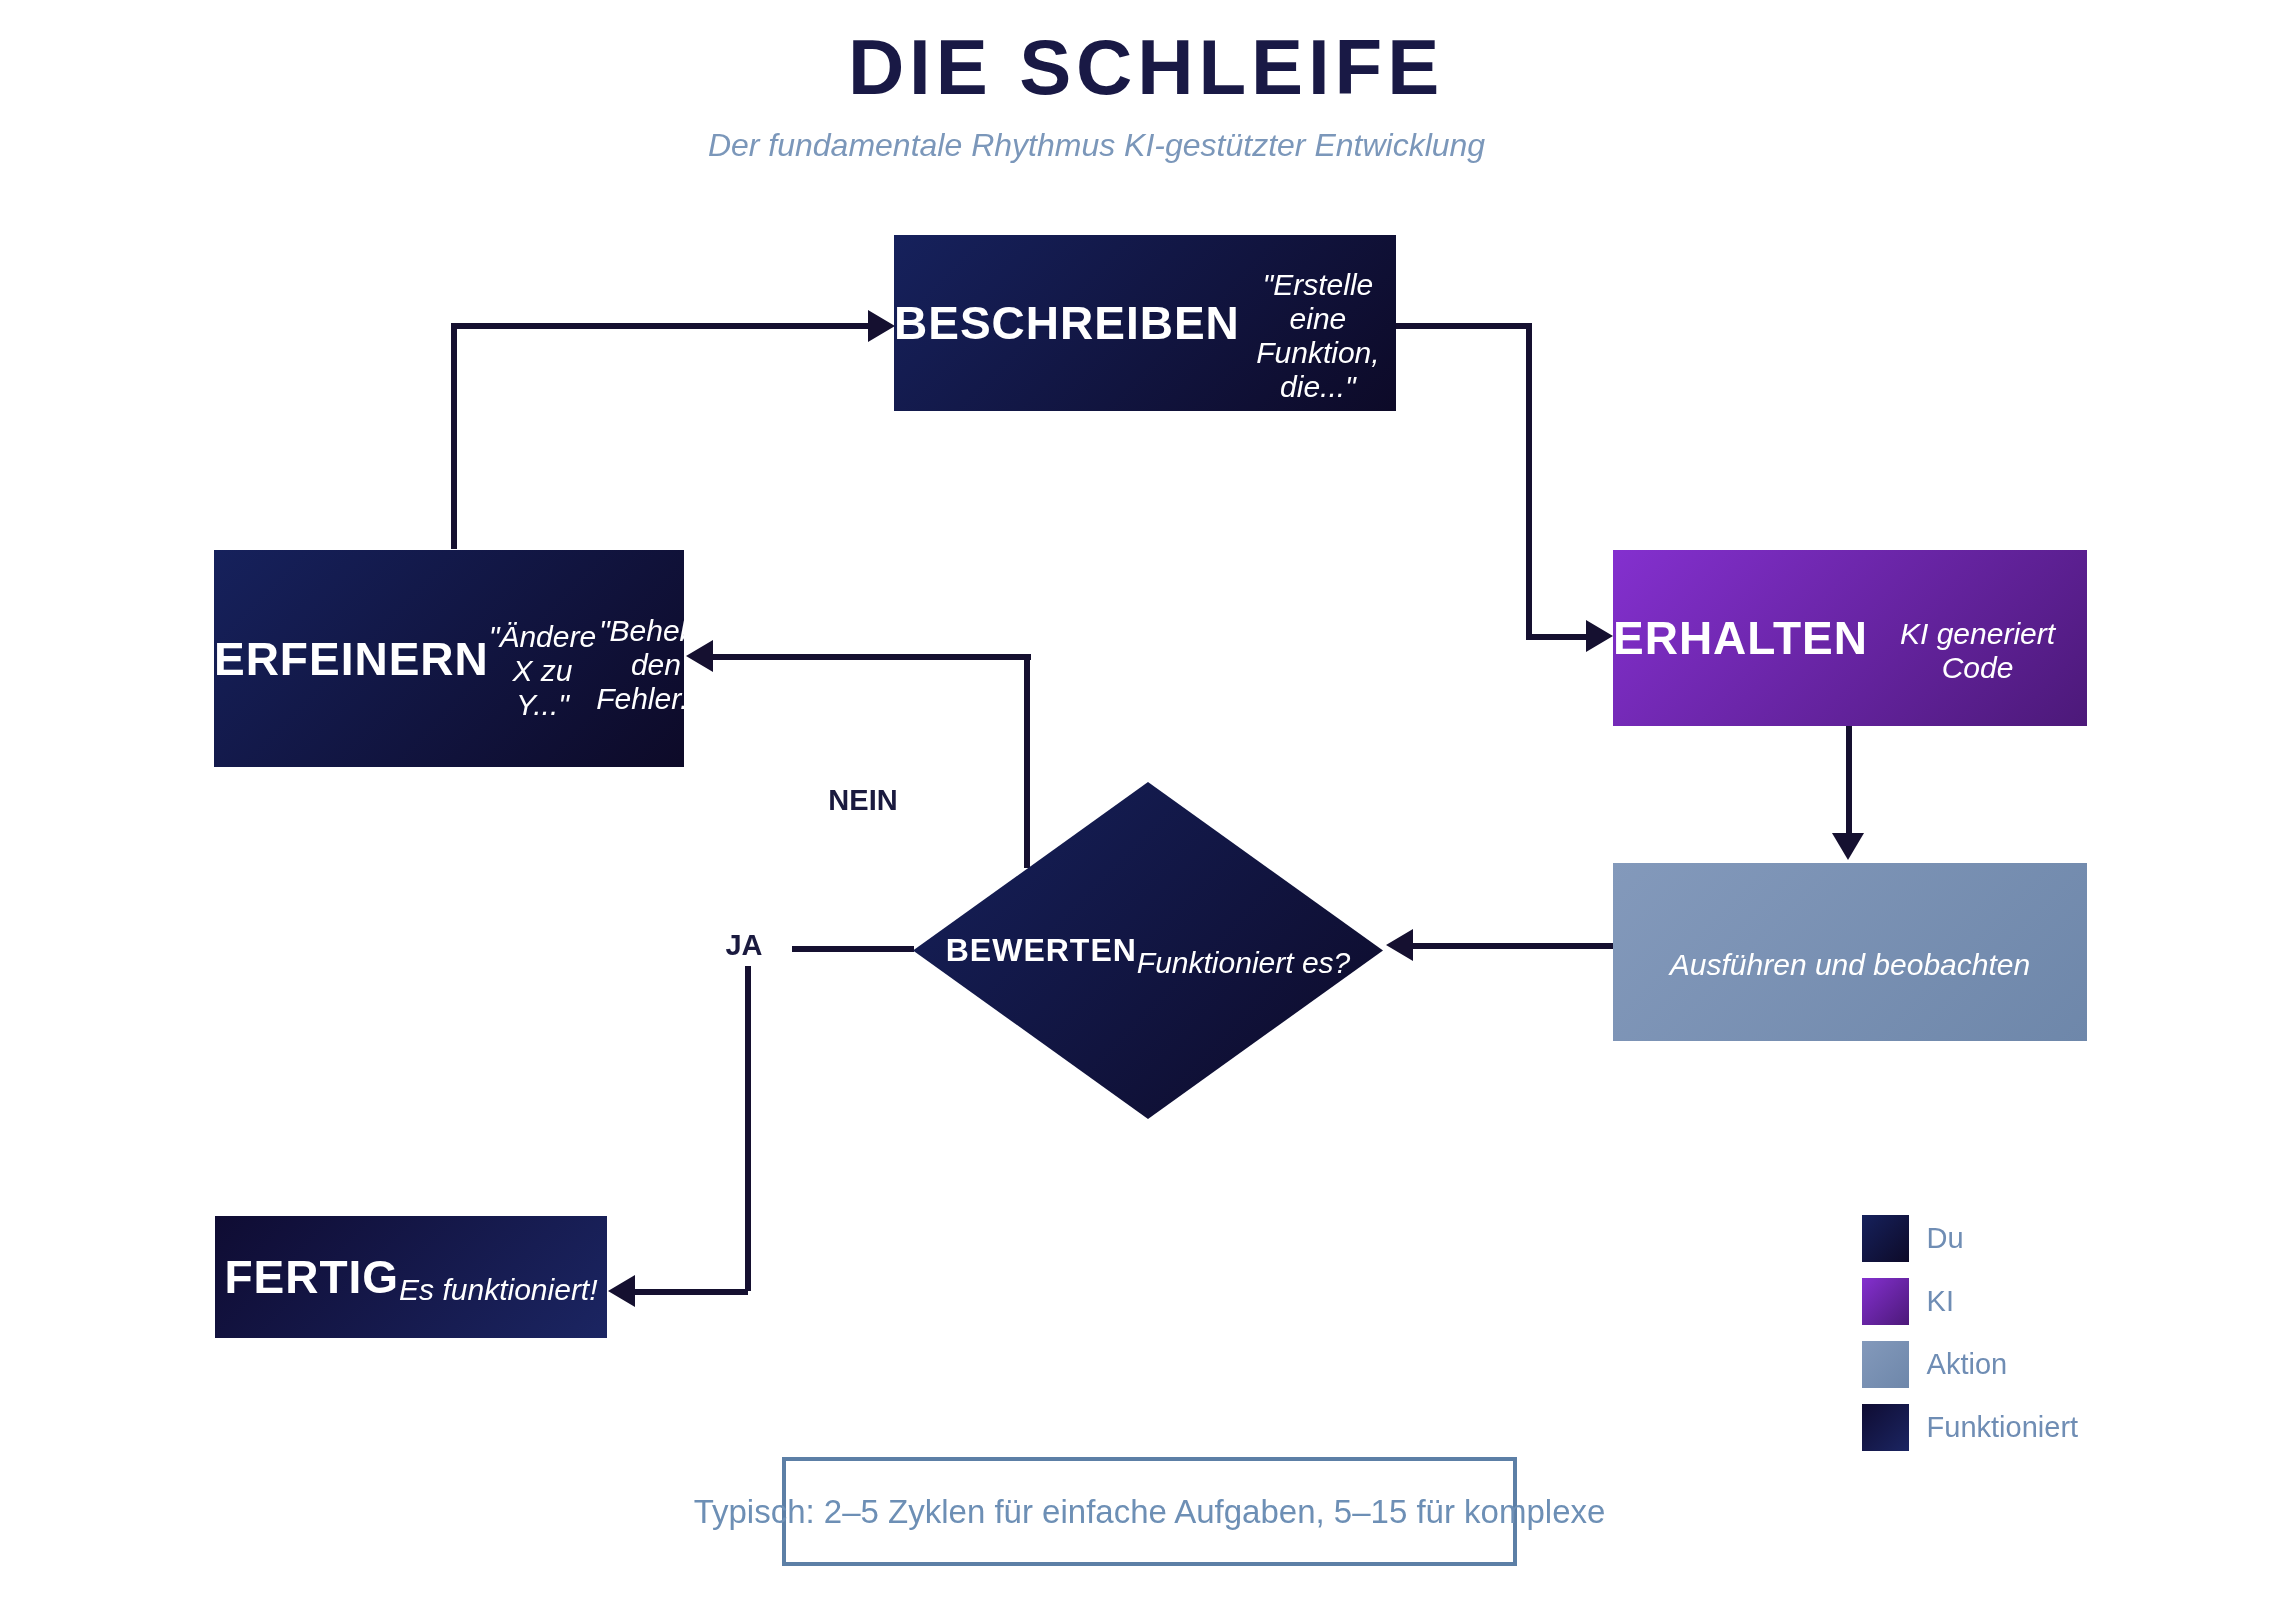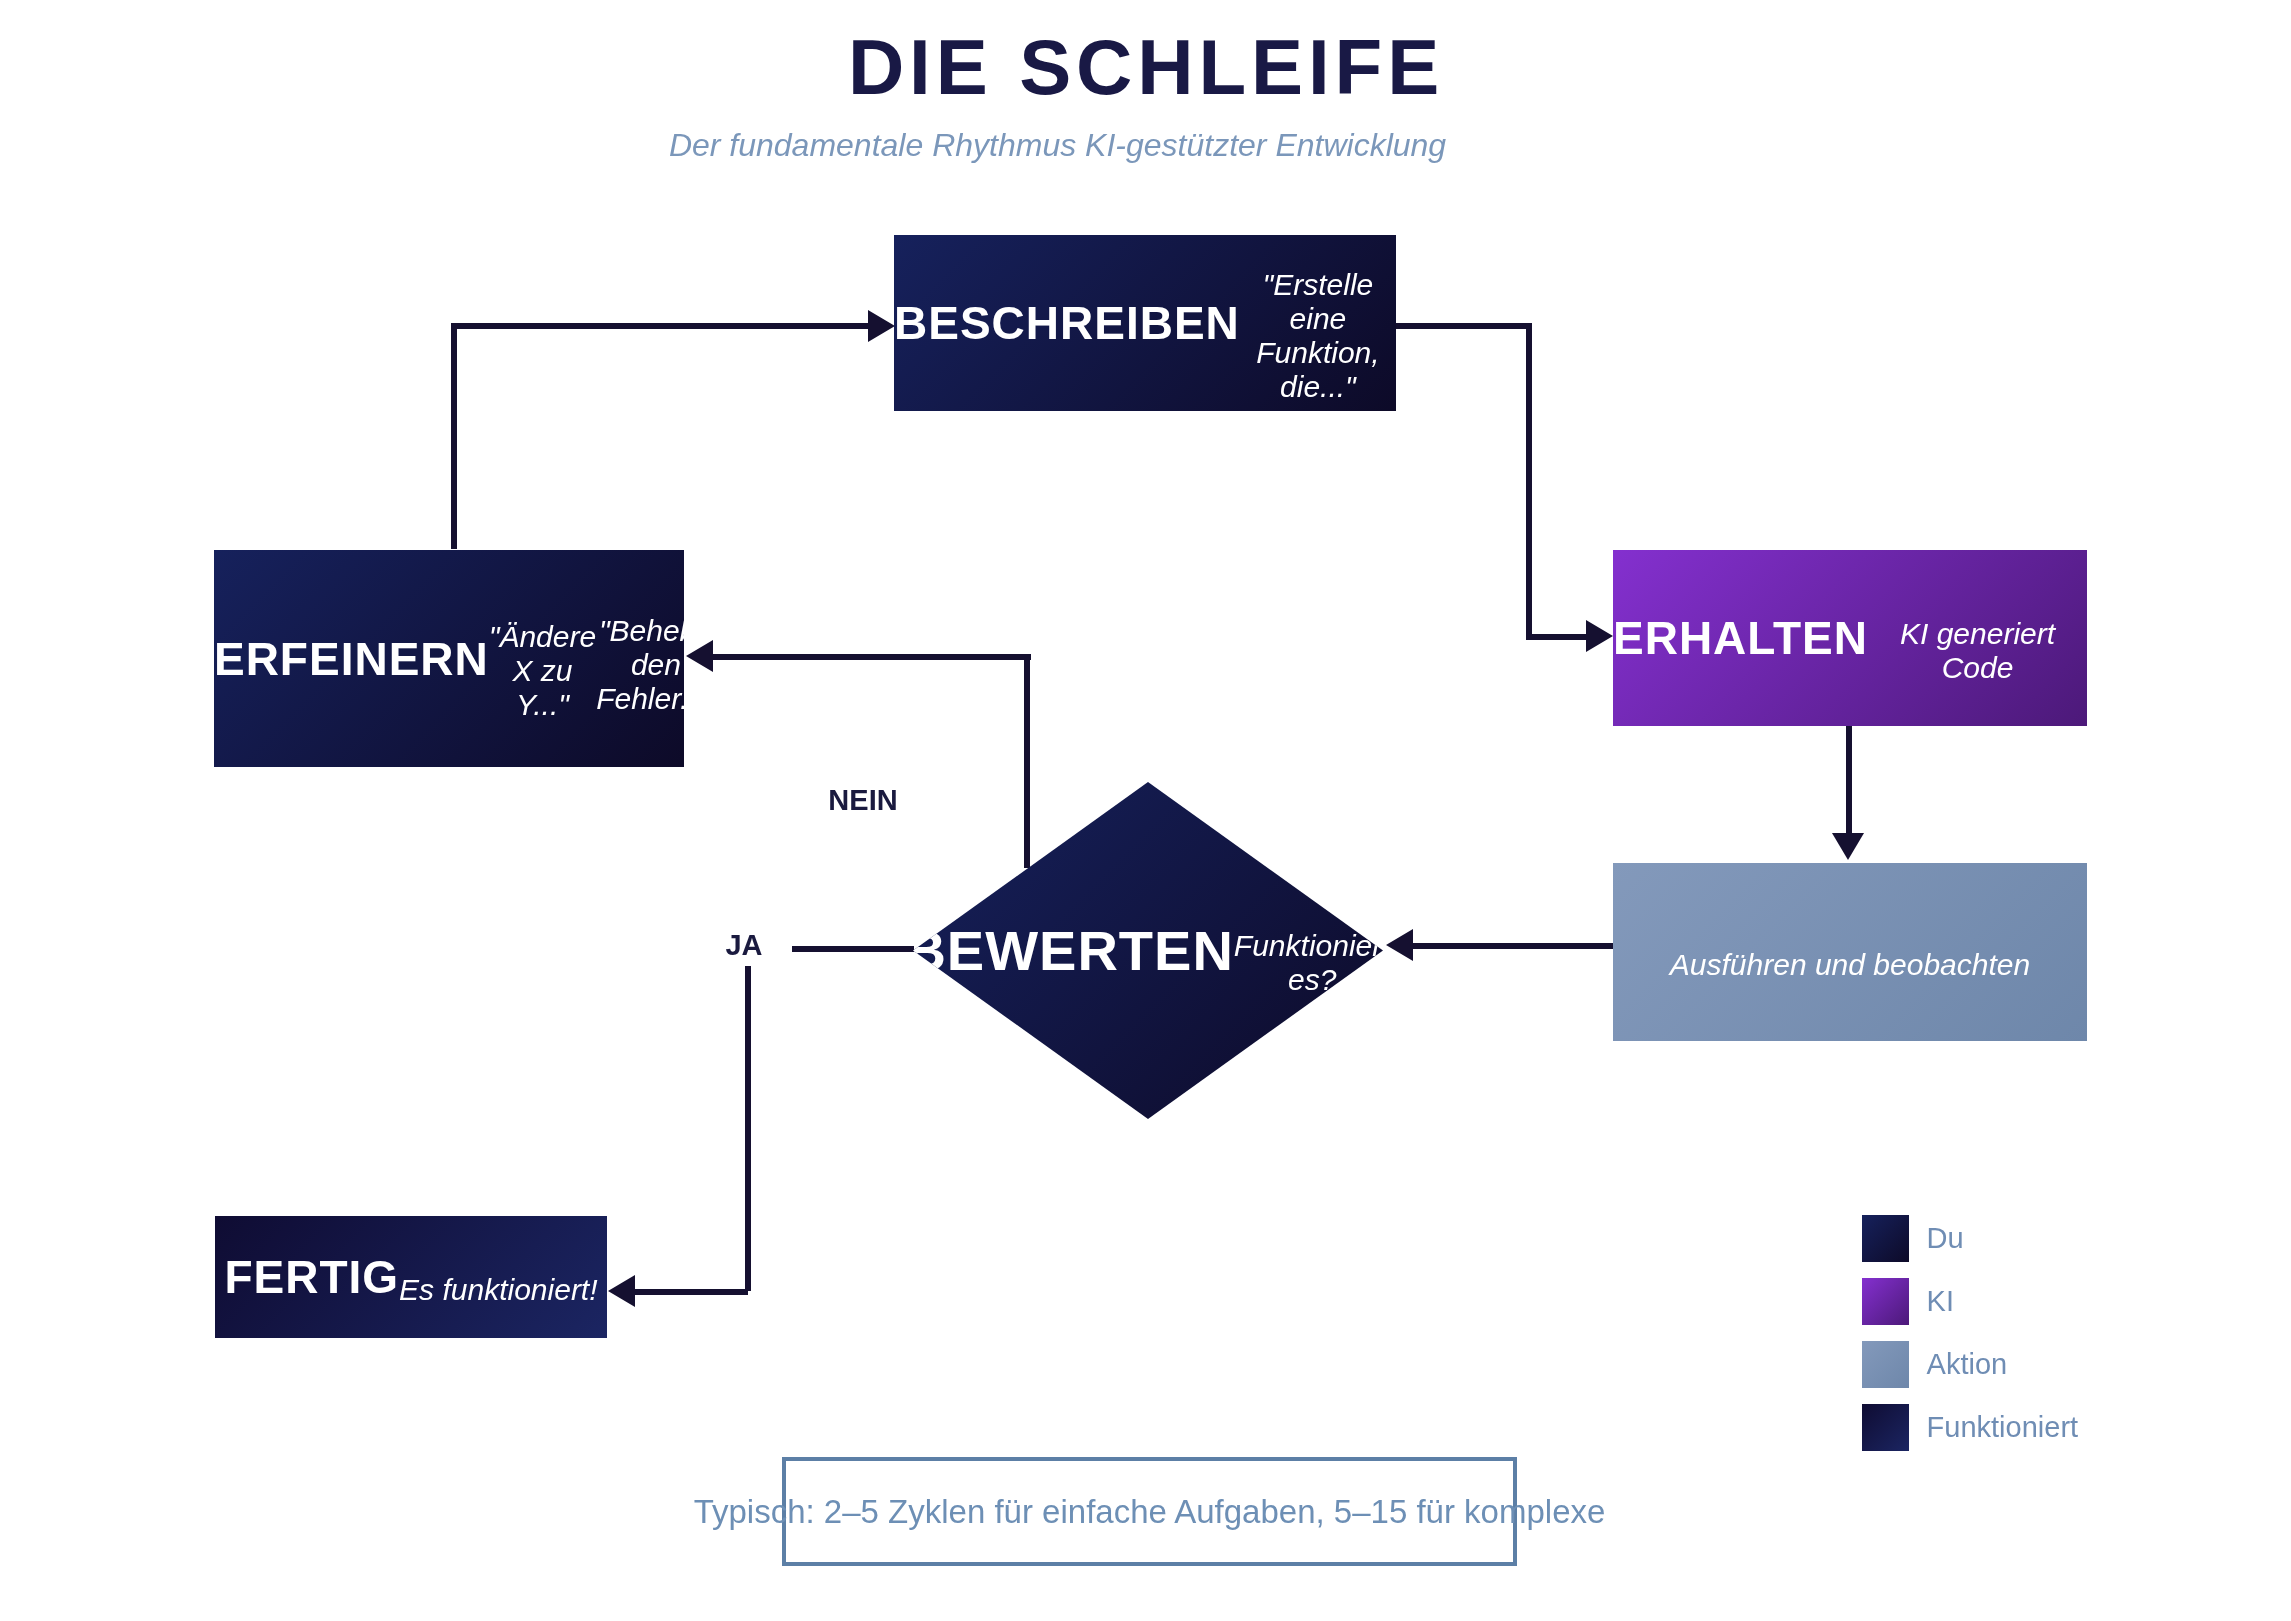--- a/index.html
+++ b/index.html
@@ -7,21 +7,21 @@
     position:relative;width:2292px;height:1621px;background:#ffffff;overflow:hidden;
     font-family:"Liberation Sans",sans-serif;
   }
   
   .page-title{
     position:absolute;left:0;top:21.6px;width:2292px;text-align:center;
     font-size:78px;font-weight:bold;letter-spacing:4.9px;color:#191945;
   }
   .page-subtitle{
     position:absolute;left:0;top:127px;width:2115px;text-align:center;
-    font-size:32px;font-style:italic;color:#7b97ba;
+    font-size:32px;font-style:italic;color:#7b97ba;padding-left:39px;
   }
   
   .node{
     position:absolute;display:flex;flex-direction:row;justify-content:center;align-items:center;
     color:#ffffff;text-align:center;
   }
   .node .t{font-size:46px;font-weight:bold;letter-spacing:1px;}
   .node .s{font-size:30px;font-style:italic;margin-top:25.5px;}
   .node .s2{font-size:30px;font-style:italic;margin-top:13.7px;}
   .grad-navy{background:linear-gradient(135deg,#16215c 0%,#0d0a28 100%);}
@@ -30,21 +30,21 @@
   .grad-slate{background:linear-gradient(135deg,#8399bb 0%,#6e87aa 100%);}
   #node-beschreiben{left:894px;top:235px;width:502px;height:176px;}
   #node-erhalten{left:1613px;top:550px;width:474px;height:176px;}
   #node-ausfuehren{left:1613px;top:863px;width:474px;height:178px;}
   #node-verfeinern{left:214px;top:550px;width:470px;height:217px;}
   #node-fertig{left:215px;top:1216px;width:392px;height:122px;}
   #node-bewerten{
     left:913px;top:782px;width:470px;height:337px;
     clip-path:polygon(50% 0,100% 50%,50% 100%,0 50%);
   }
-  #node-bewerten .t{font-size:56px;}
+  #node-bewerten .t{font-size:32px;}
   
   .hline,.vline{position:absolute;background:#151030;}
   .hline{height:5.9px;}
   .vline{width:5.9px;}
   .arrow{position:absolute;width:0;height:0;}
   .arrow-right{border-top:16.7px solid transparent;border-bottom:16.7px solid transparent;border-left:27.4px solid #151030;}
   .arrow-left{border-top:16.7px solid transparent;border-bottom:16.7px solid transparent;border-right:27.4px solid #151030;}
   .arrow-down{border-left:16.7px solid transparent;border-right:16.7px solid transparent;border-top:27.4px solid #151030;}
   .edge-label{
     position:absolute;font-size:29px;font-weight:bold;color:#1a1a3f;text-align:center;

